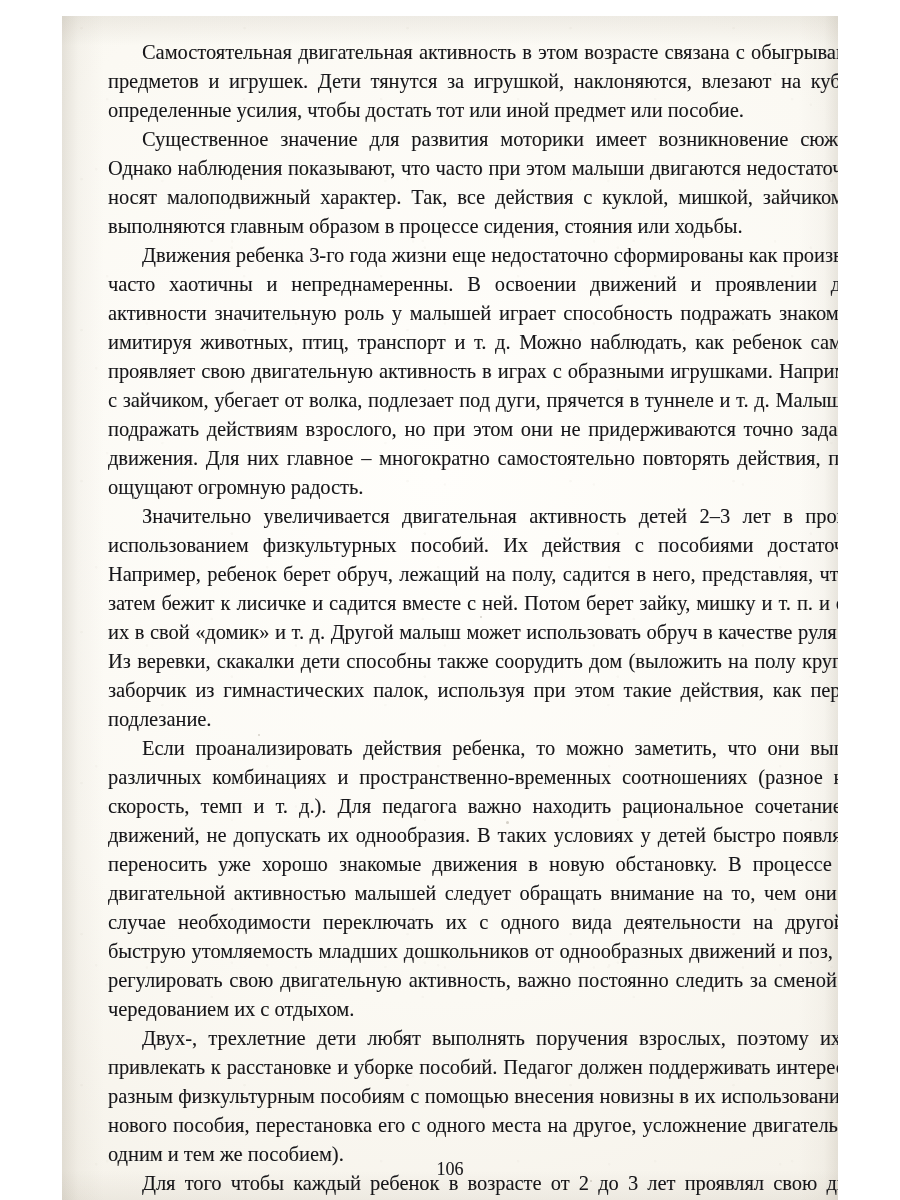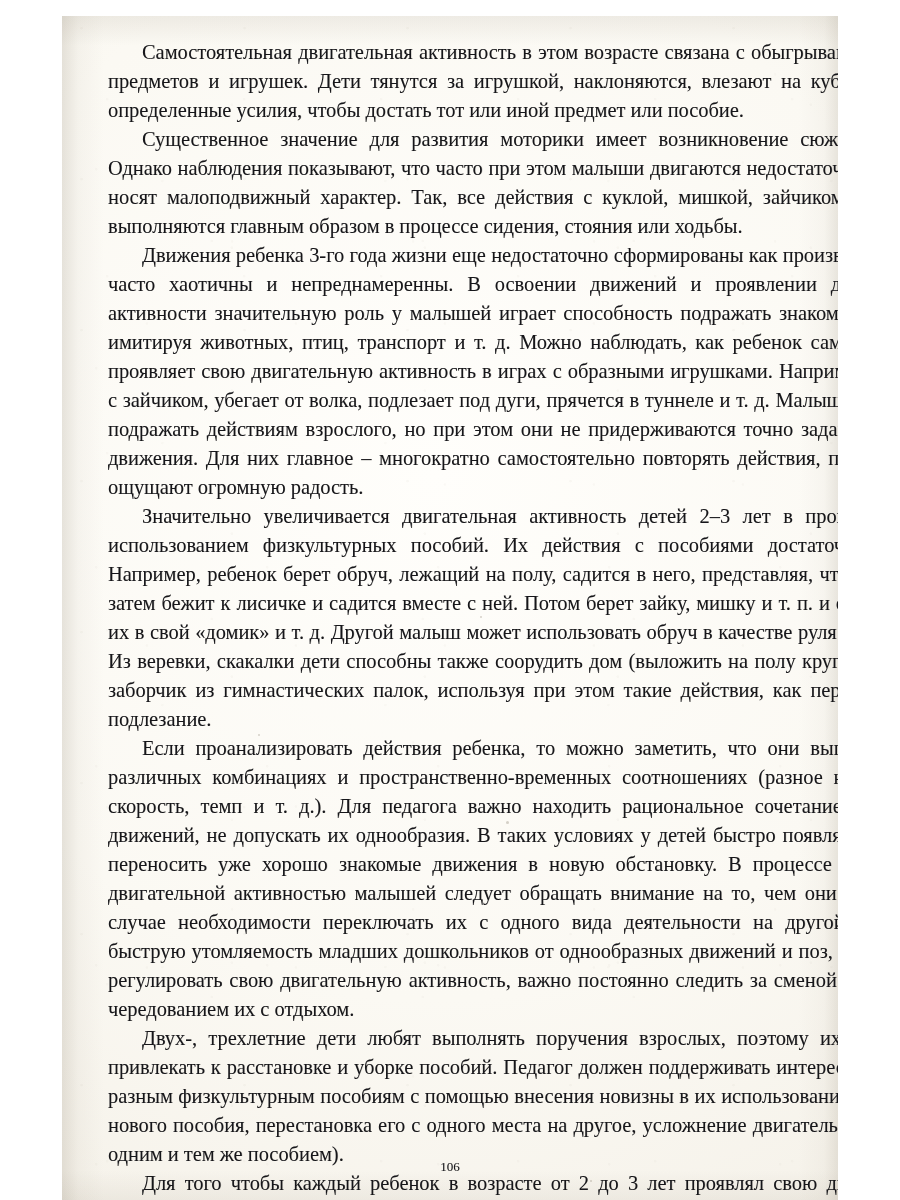--- a/index.html
+++ b/index.html
@@ -69,21 +69,21 @@
     text-shadow: 0.35px 0.25px 0.5px rgba(60,55,45,.30);
   }
 
   .page-number {
     position: absolute;
     left: 0;
     right: 0;
     top: 1143px;
     text-align: center;
     font-family: "Liberation Serif", "DejaVu Serif", serif;
-    font-size: 13px;
+    font-size: 18px;
     color: #1a1a1e;
     text-shadow: 0.35px 0.25px 0.5px rgba(60,55,45,.30);
   }
 
   
   .speck { position: absolute; background: rgba(120,108,88,.30); border-radius: 50%; pointer-events: none; }
 </style>
 </head>
 <body>
 

